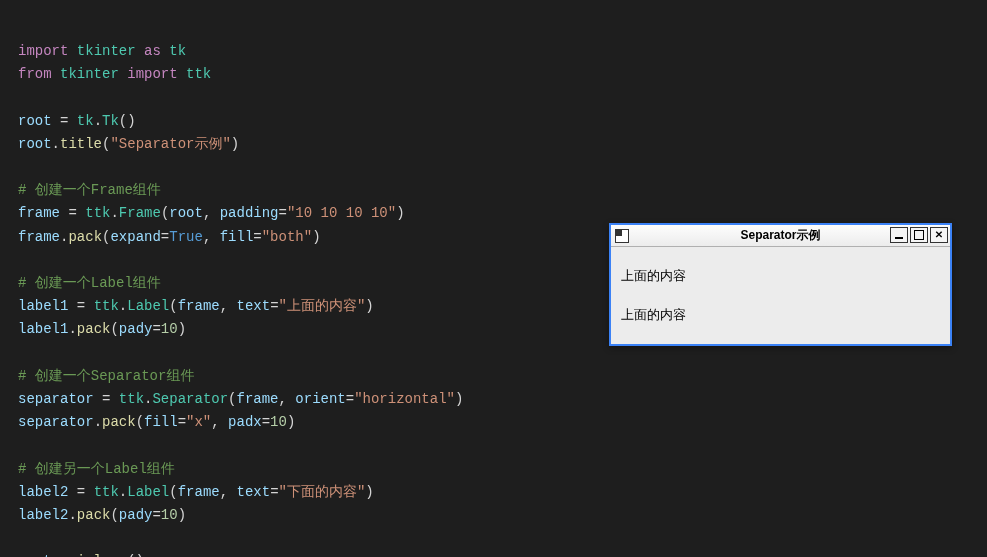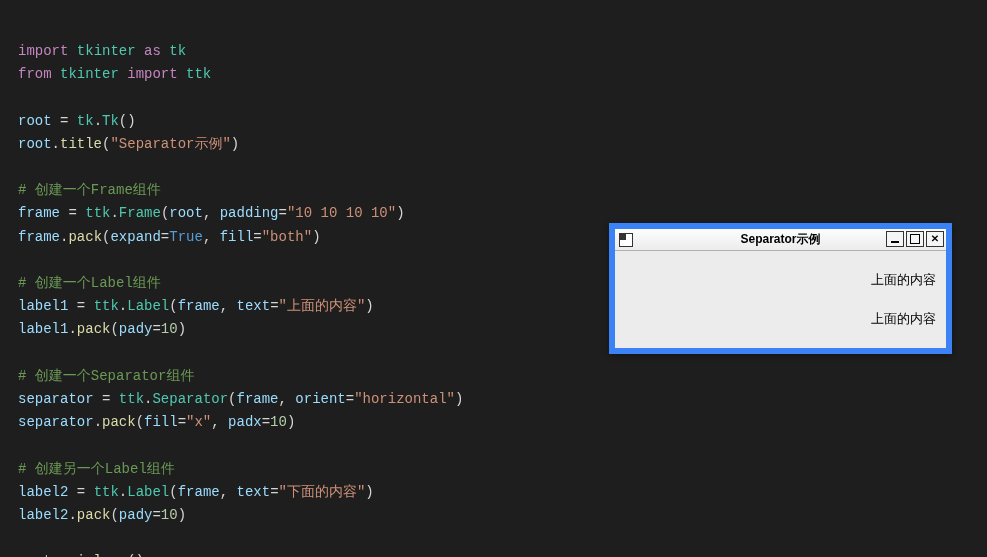--- a/index.html
+++ b/index.html
@@ -30,21 +30,21 @@
   .kw-comment { color: #6a9955; }
   .kw-const { color: #569cd6; }
   .punct { color: #d4d4d4; }
 
   .tk-window {
     position: absolute;
     left: 609px;
     top: 223px;
     width: 343px;
     background: #ececec;
-    border: 6px solid #3b82f6;
+    border: 2px solid #3b82f6;
     box-shadow: 0 2px 6px rgba(0,0,0,0.35);
     font-family: "Segoe UI", "Microsoft YaHei", sans-serif;
   }
   .tk-titlebar {
     height: 22px;
     background: linear-gradient(#fdfdfd, #ececec);
     border-bottom: 1px solid #b0b0b0;
     display: flex;
     align-items: center;
     position: relative;
@@ -92,21 +92,21 @@
     color: #000;
     font-family: sans-serif;
   }
   .tk-btn.min::after { content: ""; width: 8px; height: 0; border-bottom: 2px solid #000; margin-top:6px; }
   .tk-btn.max::after { content: ""; width: 8px; height: 8px; border: 1.5px solid #000; }
   .tk-btn.close { font-weight: bold; }
   .tk-body {
     padding: 10px;
     display: flex;
     flex-direction: column;
-    align-items: flex-end;
+    align-items: flex-start;
   }
   .tk-label {
     text-align: center;
     padding: 10px 0;
     font-size: 13px;
     color: #000;
   }
   .tk-sep {
     height: 0;
     border-top: 1px solid #a0a0a0;

